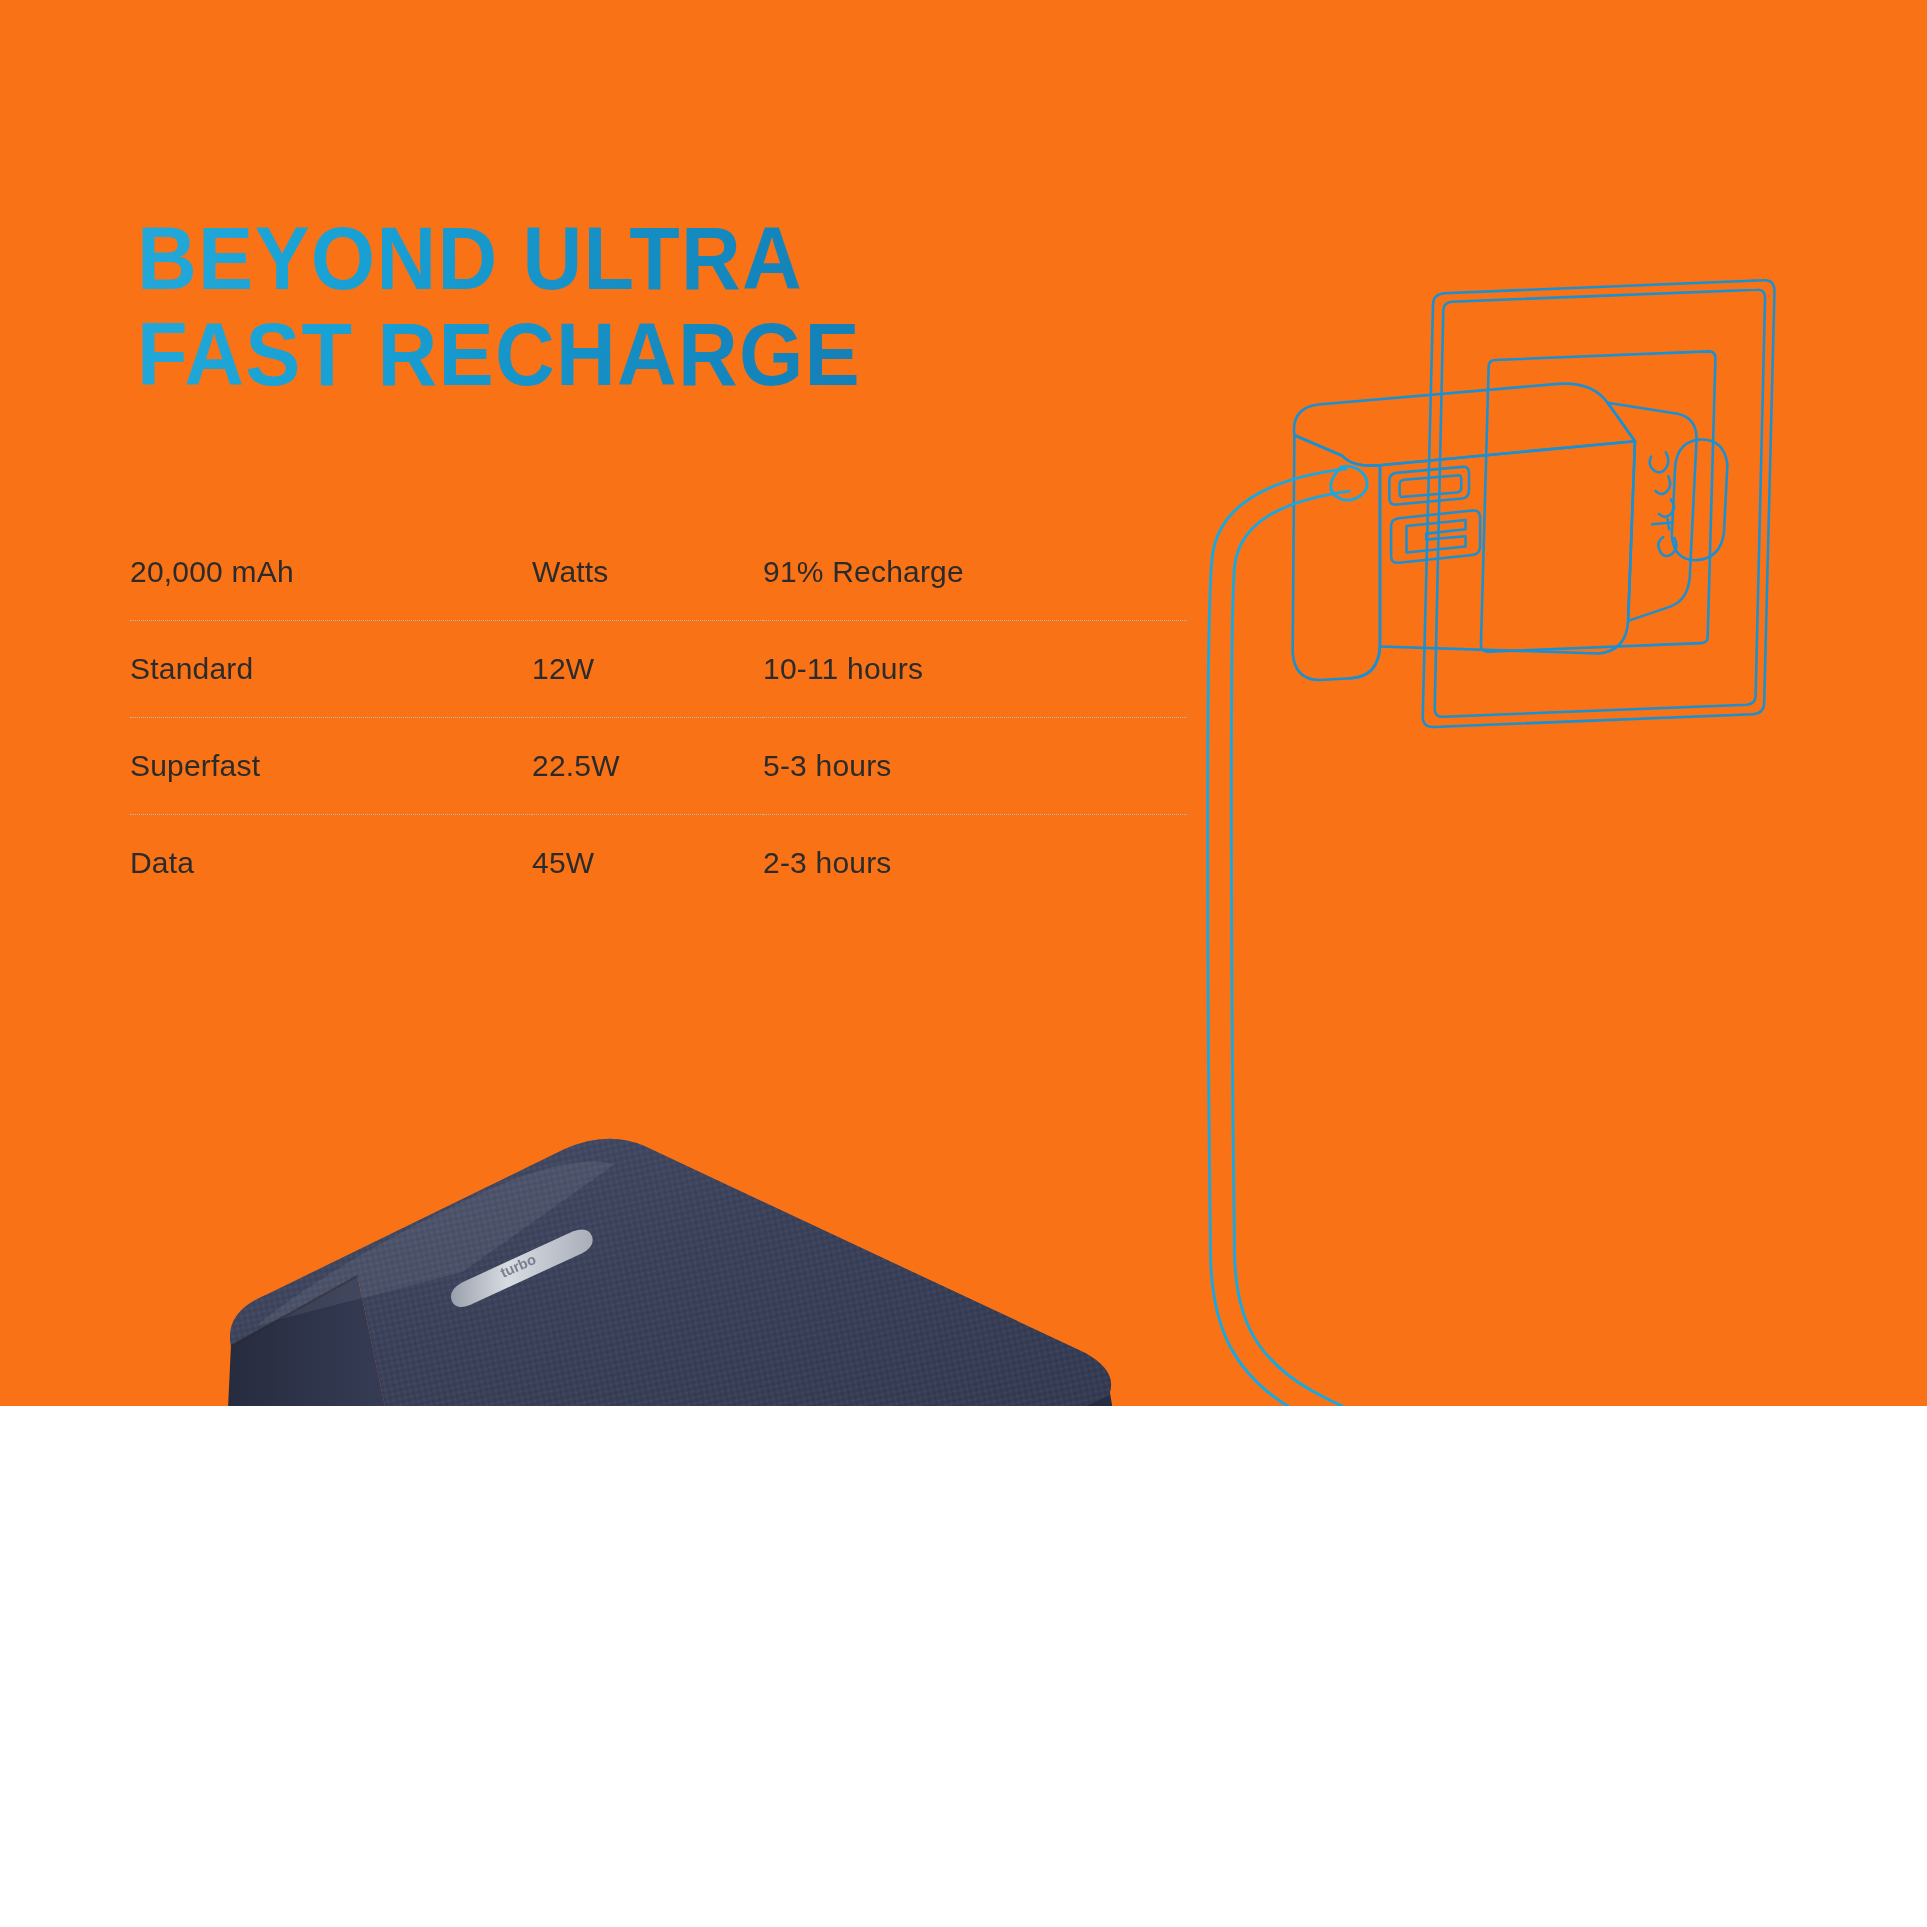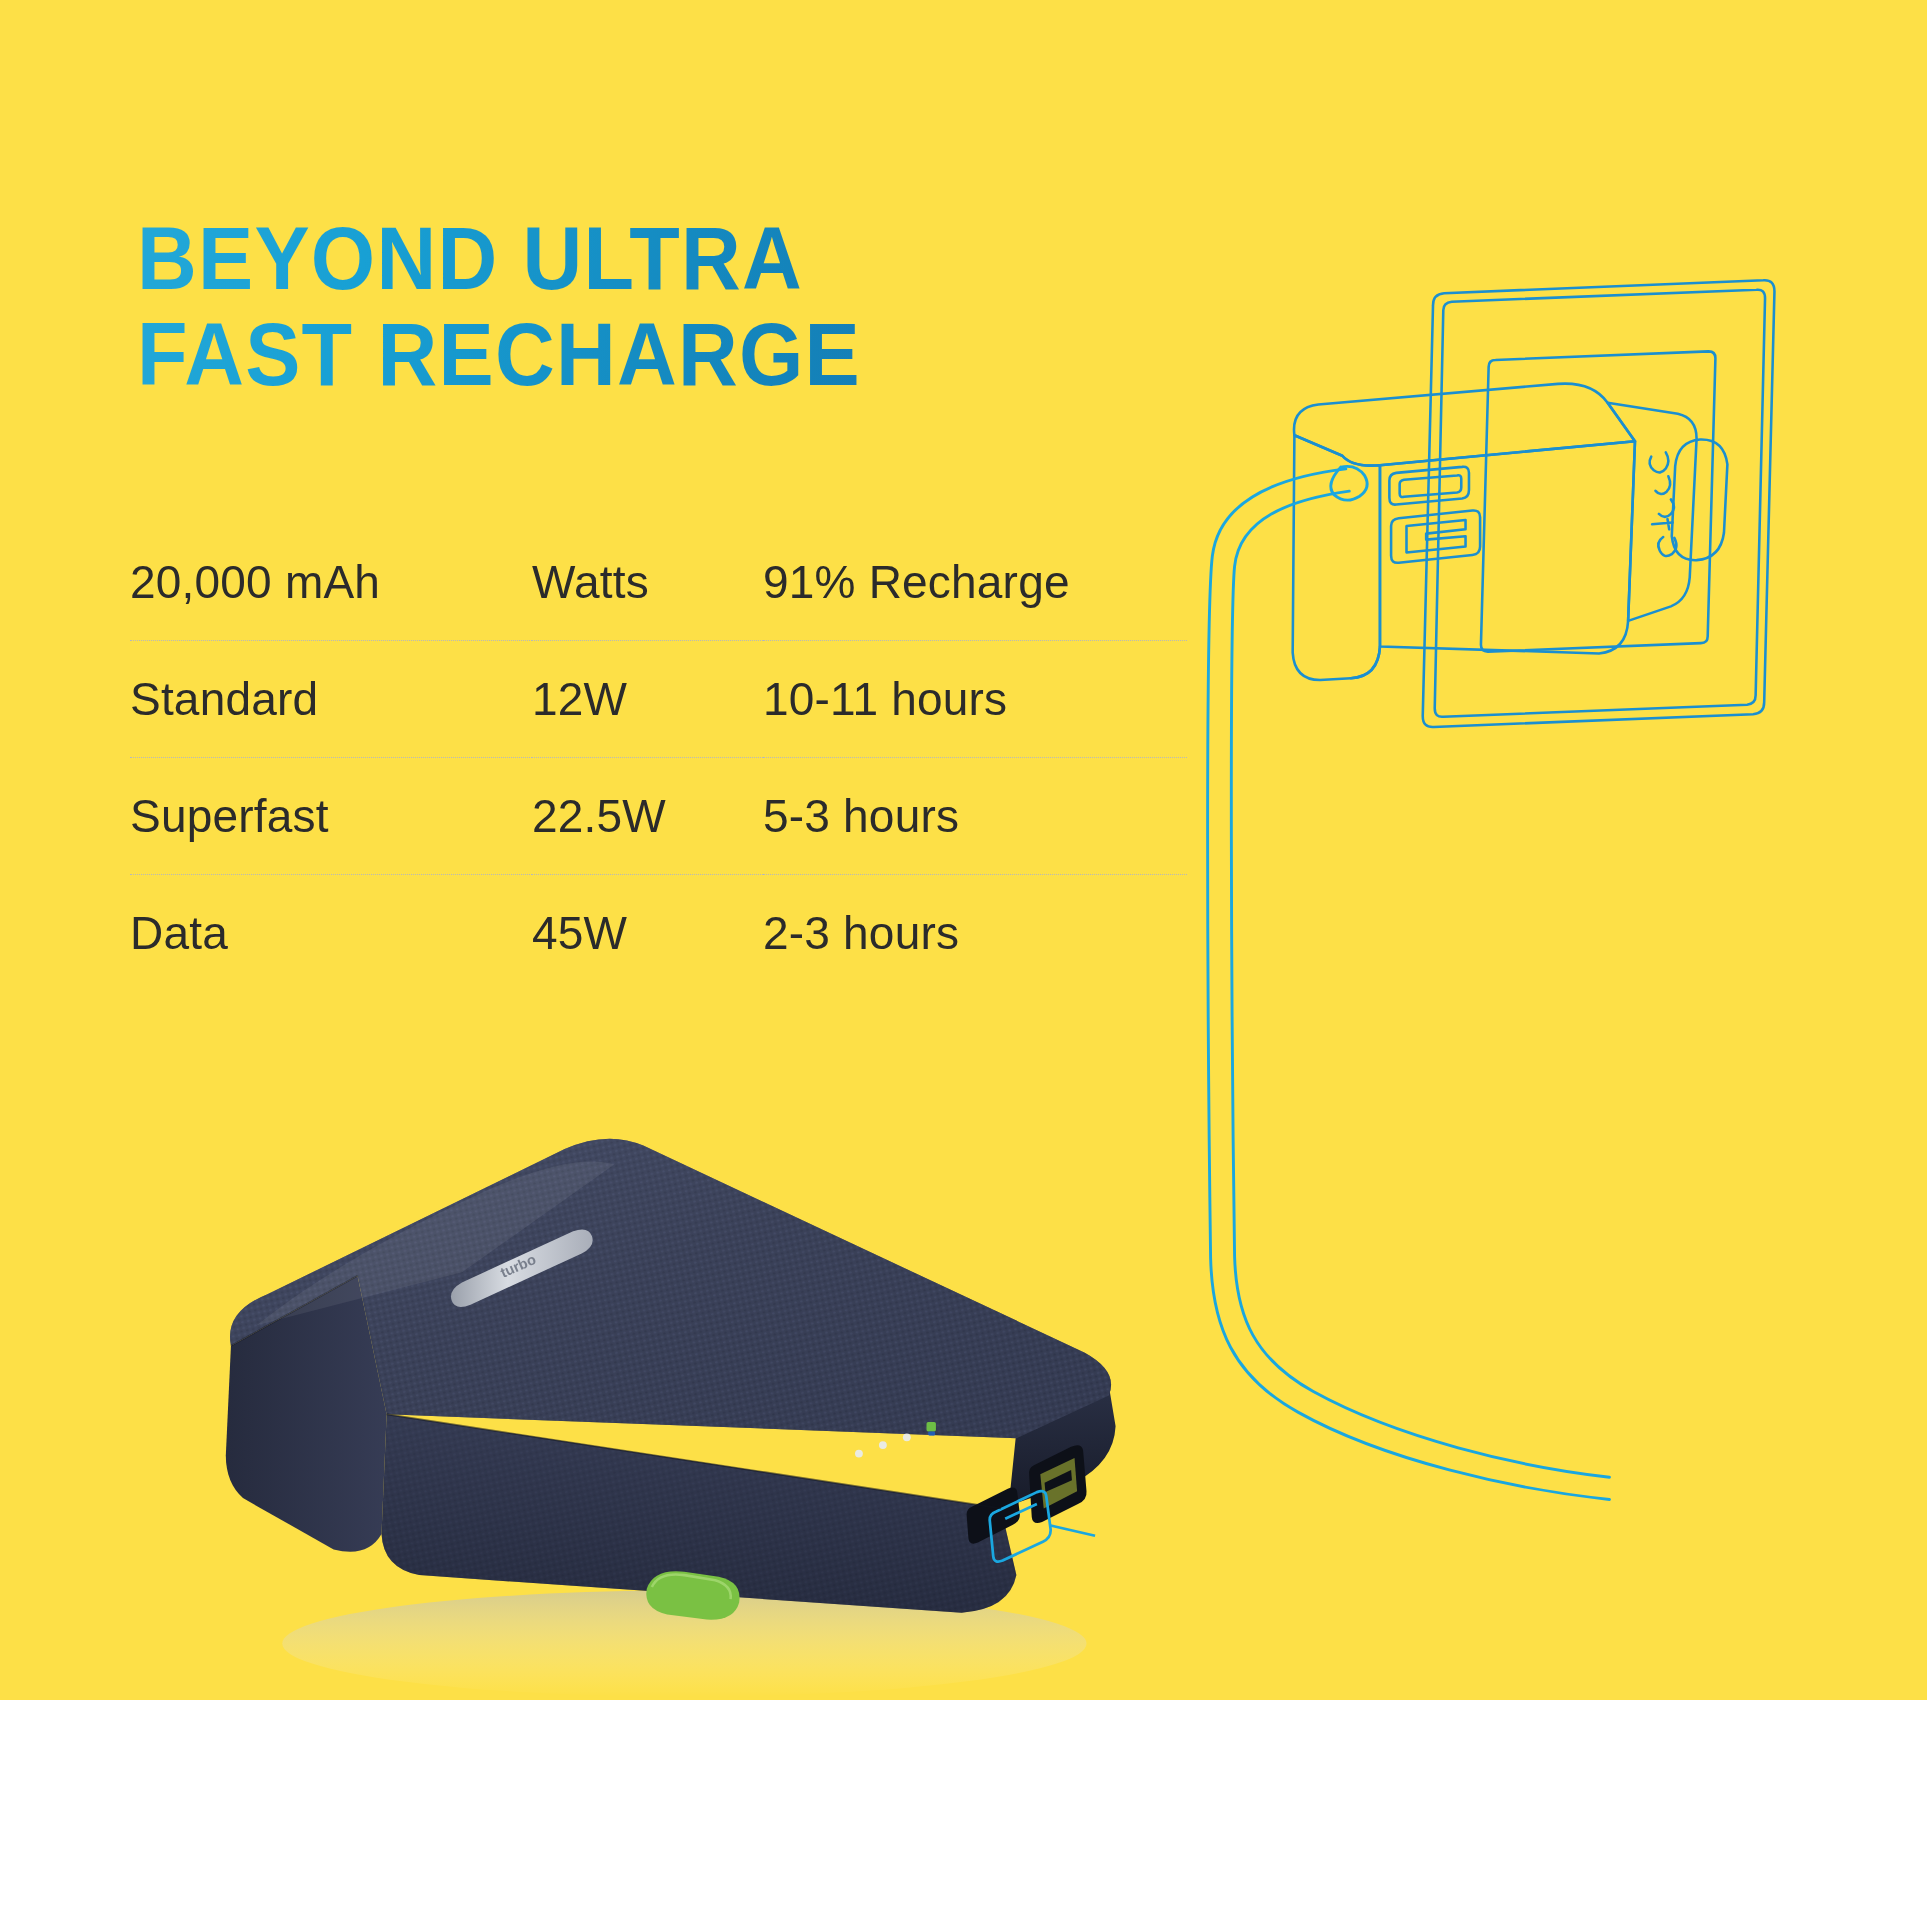--- a/index.html
+++ b/index.html
@@ -6,22 +6,22 @@
     margin: 0;
     padding: 0;
     background: #ffffff;
   }
   body {
     font-family: "Liberation Sans", sans-serif;
   }
   #page {
     position: relative;
     width: 1927px;
-    height: 1700px;
-    background: #fde047;
+    height: 1406px;
+    background: #f97316;
     overflow: hidden;
   }
 
   
   .headline {
     position: absolute;
     left: 137px;
     top: 150px;
     width: 1113px;
     font-family: "Liberation Sans", sans-serif;
@@ -45,21 +45,21 @@
   .spec-table {
     position: absolute;
     left: 130px;
     top: 524px;
     width: 1057px;
     border-collapse: collapse;
   }
   .spec-table td {
     font-family: "Liberation Sans", sans-serif;
     font-weight: 400;
-    font-size: 46px;
+    font-size: 30px;
     color: #2b2b2b;
     padding: 31px 0 31px 0;
     vertical-align: middle;
     white-space: nowrap;
     letter-spacing: 0.2px;
   }
   .spec-table tr.divider-row td {
     border-top: 1.7px dotted #b8b8b8;
   }
   .col-mode  { width: 402px; padding-left: 6.8px; }

